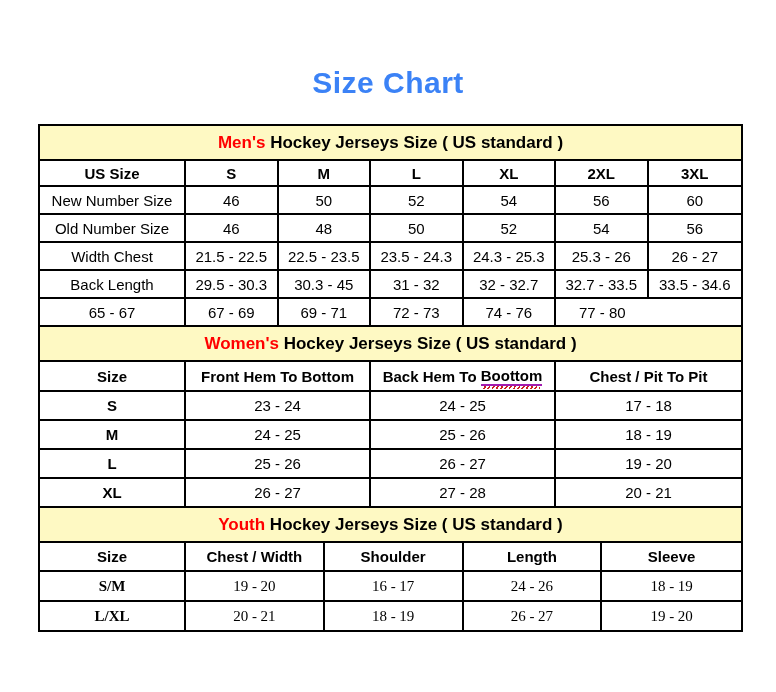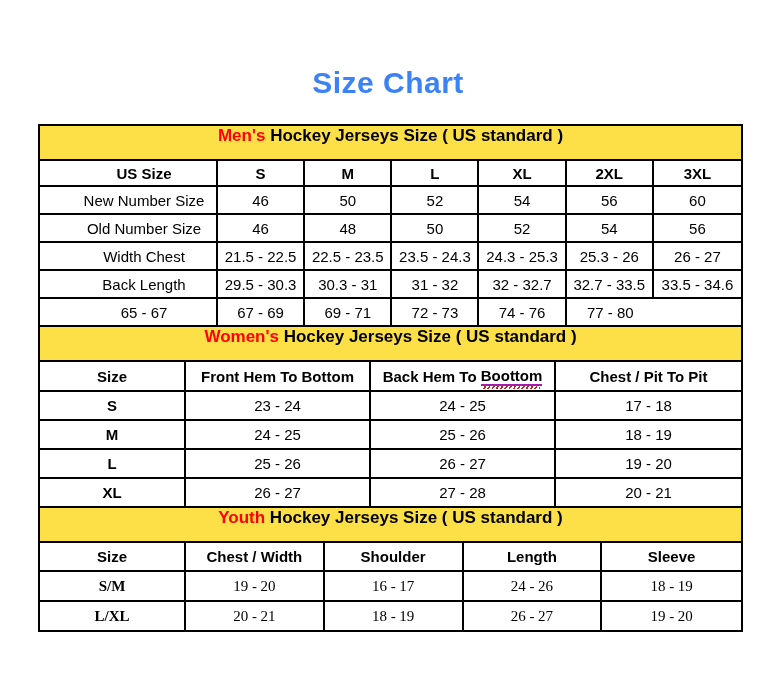--- a/index.html
+++ b/index.html
@@ -10,28 +10,28 @@
   .title {
     position:absolute; top:66px; left:0; width:776px; margin:0;
     text-align:center; font-size:30px; font-weight:bold; color:#3b82f6;
     letter-spacing:0.5px;
   }
   .chart {
     position:absolute; left:38px; top:124px; width:705px;
     border:2px solid #000; box-sizing:border-box; background:#fff;
   }
   .band {
-    height:33px; background:#fde047; border-bottom:2px solid #000;
-    display:flex; justify-content:center;
+    height:33px; background:#fef9c3; border-bottom:2px solid #000;
+    display:flex; align-items:center; justify-content:center;
     font-weight:bold; font-size:17px;
   }
   .band .hl { color:#ff0000; white-space:pre; }
   .band .rest { white-space:pre; }
   .row { display:grid; border-bottom:2px solid #000; }
-  .s-mens  .row { grid-template-columns:146px repeat(6,1fr);padding-left:32px; }
+  .s-mens  .row { grid-template-columns:146px repeat(6,1fr); }
   .s-womens .row { grid-template-columns:146px repeat(3,1fr); }
   .s-youth .row { grid-template-columns:146px repeat(4,1fr); }
   .s-mens  .row.head { height:24px; }
   .s-mens  .rows .row { height:26px; }
   .s-womens .row.head { height:28px; }
   .s-womens .rows .row { height:27px; }
   .s-youth .row.head { height:27px; }
   .s-youth .rows .row { height:28px;font-family:Liberation Serif, serif; }
   .s-youth .rows .row:last-child { border-bottom:none; }
   .c {
@@ -101,21 +101,21 @@
             <div class="c">22.5 - 23.5</div>
             <div class="c">23.5 - 24.3</div>
             <div class="c">24.3 - 25.3</div>
             <div class="c">25.3 - 26</div>
             <div class="c">26 - 27</div>
           </div>
 
           <div class="row">
             <div class="c">Back Length</div>
             <div class="c">29.5 - 30.3</div>
-            <div class="c">30.3 - 31</div>
+            <div class="c">30.3 - 45</div>
             <div class="c">31 - 32</div>
             <div class="c">32 - 32.7</div>
             <div class="c">32.7 - 33.5</div>
             <div class="c">33.5 - 34.6</div>
           </div>
 
           <div class="row">
             <div class="c">65 - 67</div>
             <div class="c">67 - 69</div>
             <div class="c">69 - 71</div>

